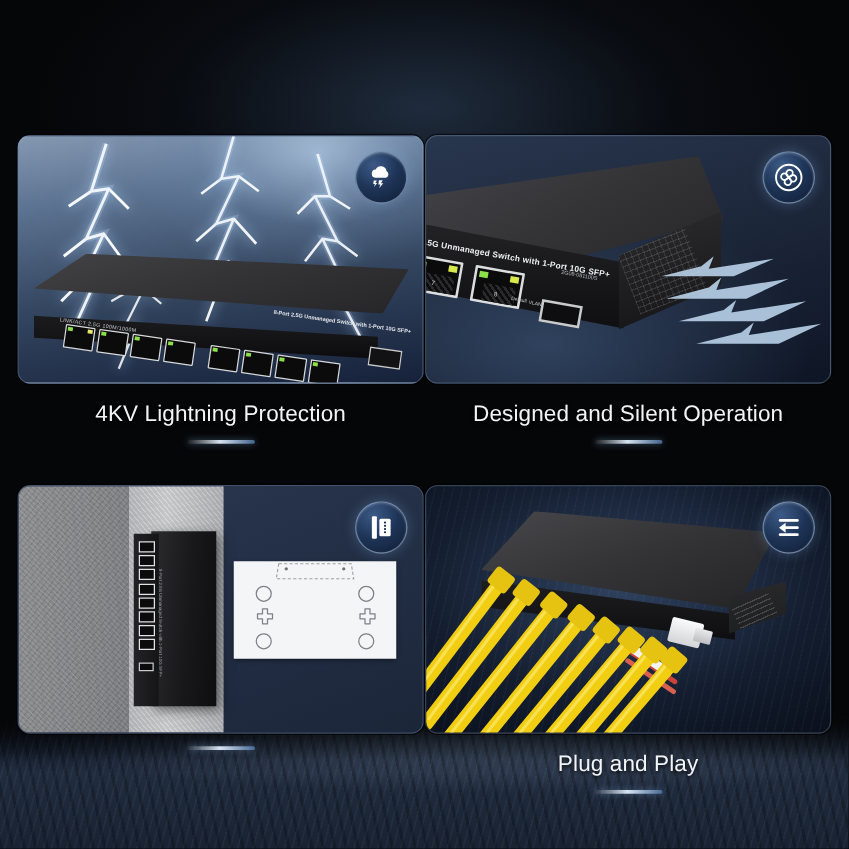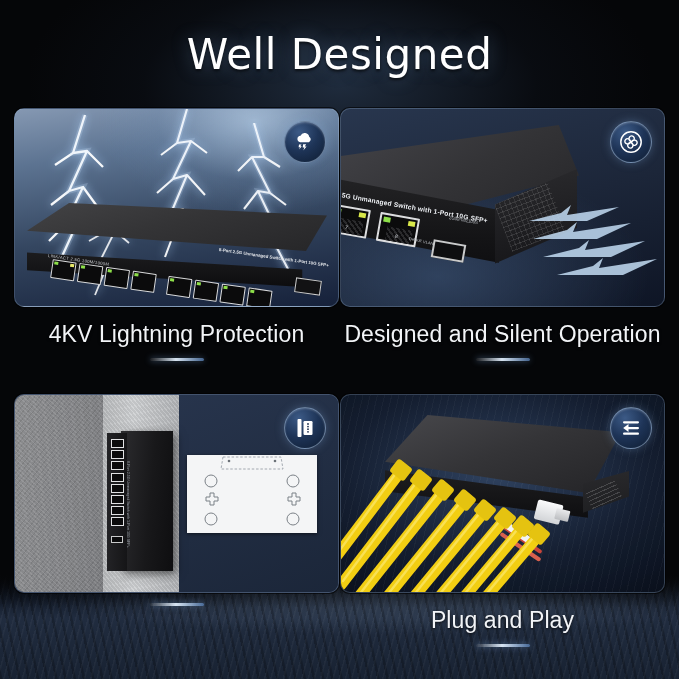--- a/index.html
+++ b/index.html
@@ -178,42 +178,41 @@
   }
 
   
   .chassis-top { background: linear-gradient(180deg, #3a3a3c 0%, #2c2c2e 55%, #232325 100%); }
 
   
   .caption {
     margin-top: 14px;
     text-align: center;
     color: #f2f4f7;
-    font-size: 23px;
+    font-size: 18px;
     font-weight: 400;
     letter-spacing: 0.1px;
     text-shadow: 0 1px 3px rgba(0,0,0,0.85);
     white-space: nowrap;
   }
   .accent-bar {
     margin: 10px auto 0;
     width: 54px; height: 3px;
     border-radius: 2px;
     background: linear-gradient(90deg, rgba(210,225,245,0.10) 0%, rgba(225,238,252,0.95) 48%, rgba(86,128,184,0.75) 100%);
     box-shadow: 0 0 6px rgba(130,175,230,0.45);
   }
 </style>
 </head>
 <body>
 
 <div id="page">
   <div class="bg-glow"></div>
   <div class="bg-bottom"></div>
 
-  <div class="title">Well Designed</div>
 
   <div class="grid">
 
     <div class="cell">
       <div class="panel p-storm">
 
         <svg class="bolt" style="left:14px; top:4px;" width="120" height="170" viewBox="0 0 120 170">
           <path d="M56 2 L44 40 L58 38 L40 78 L54 74 L36 112 L50 106 L30 150
                    M44 40 L26 52 M58 38 L74 54 M40 78 L22 92 M54 74 L70 96 M36 112 L20 128" stroke="#ffffff" stroke-width="2.3" fill="none" stroke-linejoin="round" opacity="0.95"></path>
           <path d="M56 2 L44 40 L58 38 L40 78 L54 74 L36 112 L50 106 L30 150" stroke="#cfe2fa" stroke-width="5.5" fill="none" opacity="0.22"></path>

